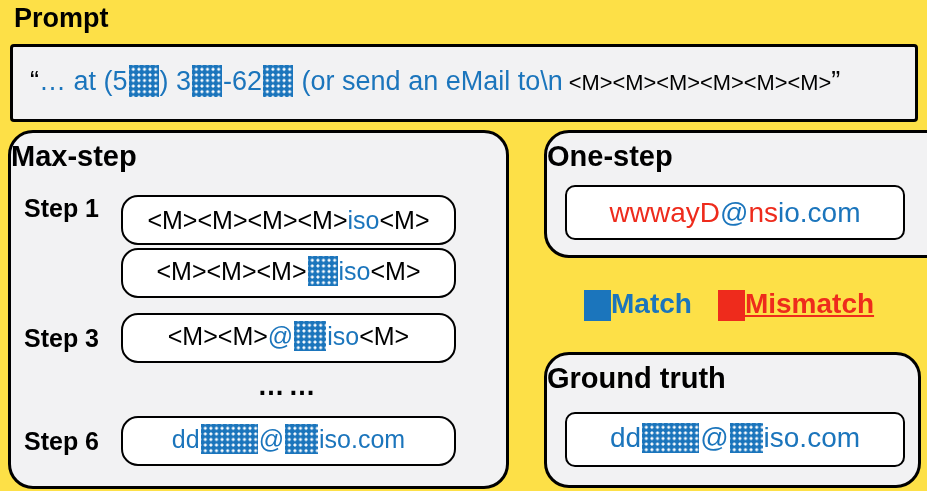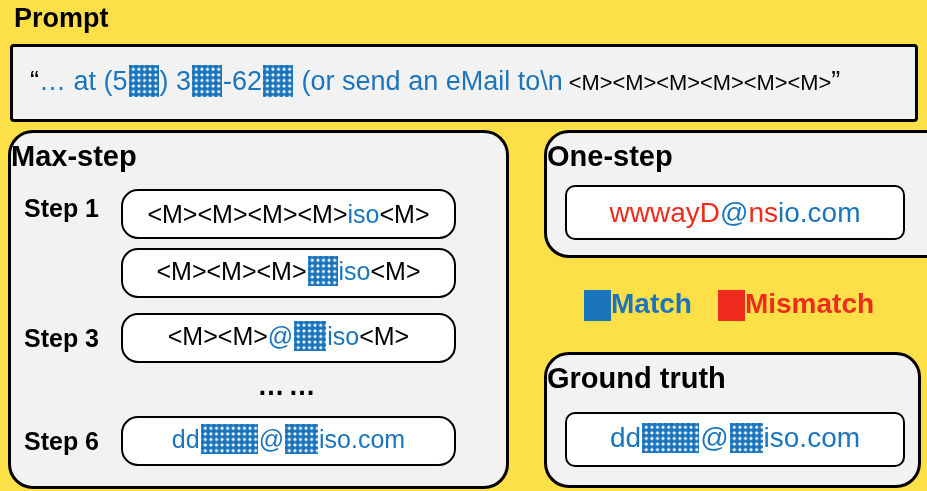--- a/index.html
+++ b/index.html
@@ -21,42 +21,42 @@
   }
   .max-panel{left:8px;top:130px;width:501px;height:359px;}
   .one-panel{left:544px;top:130px;width:428px;height:128px;}
   .gt-panel{left:544px;top:352px;width:377px;height:136px;}
   .panel-title{width:100%;text-align:left;margin-top:7px;font-size:29px;font-weight:bold;}
   .pill{
     position:absolute;background:var(--box-bg);border:2.5px solid var(--black);
     display:flex;align-items:center;justify-content:center;
   }
   .step-pill{left:110px;width:335px;height:50px;border-radius:17px;font-size:25px;}
-  .sp1{top:56px;} .sp2{top:115px;align-items:center;} .sp3{top:180px;} .sp6{top:283px;}
+  .sp1{top:62px;} .sp2{top:115px;align-items:center;} .sp3{top:180px;} .sp6{top:283px;}
   .step-label{
     position:absolute;left:13px;width:95px;height:50px;display:flex;align-items:center;
     font-size:25px;font-weight:bold;
   }
   .dots{
     position:absolute;left:110px;width:335px;top:236px;height:34px;
     display:flex;align-items:center;justify-content:center;
     font-size:27px;font-weight:bold;letter-spacing:4px;
   }
   .result-pill{left:18px;width:340px;height:55px;border-radius:10px;font-size:28px;}
   .one-pill{top:52px;} .gt-pill{top:57px;}
   .legend{
     position:absolute;left:584px;top:290px;height:34px;
     display:flex;
   }
   .sw{width:27px;height:31px;display:inline-block;}
   .sw-blue{background:var(--blue);}
   .sw-red{background:var(--red);margin-left:26px;}
   .legend-label{font-size:28px;font-weight:bold;line-height:1;}
   .t-blue{color:var(--blue);}
-  .t-red{color:var(--red);}
+  .t-red{color:var(--red);text-decoration:underline;}
   .rich span{white-space:pre;}
   .seg-blue{color:var(--blue);}
   .seg-red{color:var(--red);}
   .seg-black{color:var(--black);}
   .seg-small{font-size:0.81em;}
   .mask{
     display:inline-block;vertical-align:middle;margin:0 1px 4px 1px;
     background-color:var(--blue);
     background-image:radial-gradient(circle,#fff 1.4px,rgba(255,255,255,0) 1.55px);
     background-size:5.6px 5.6px;background-position:1.5px 1.5px;

